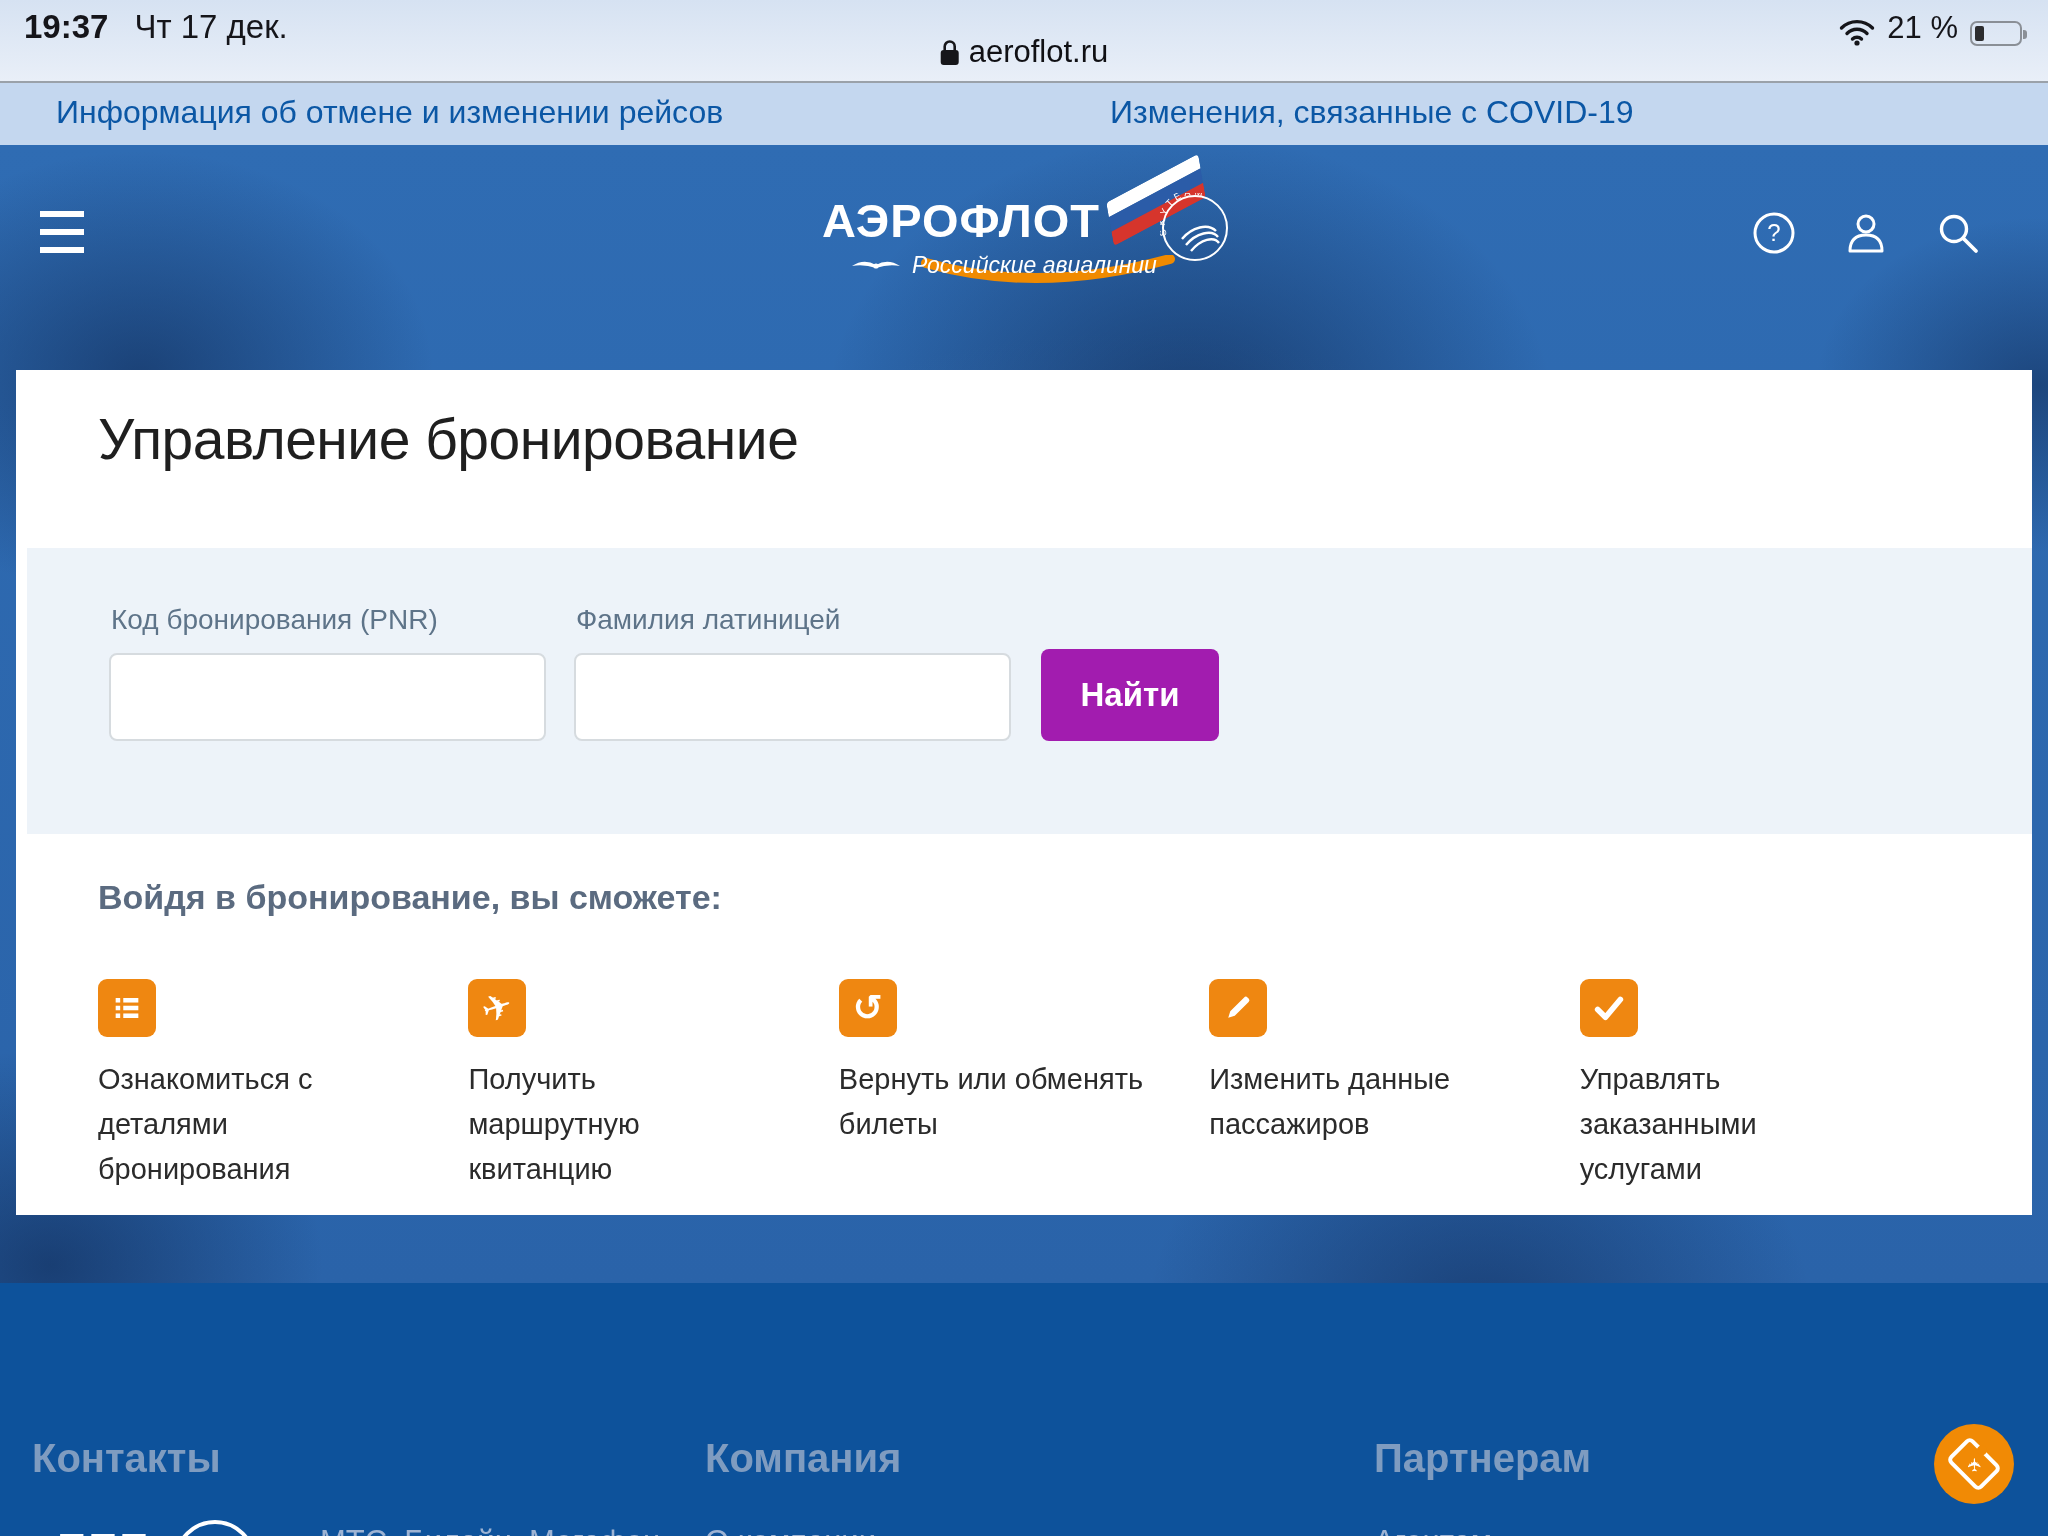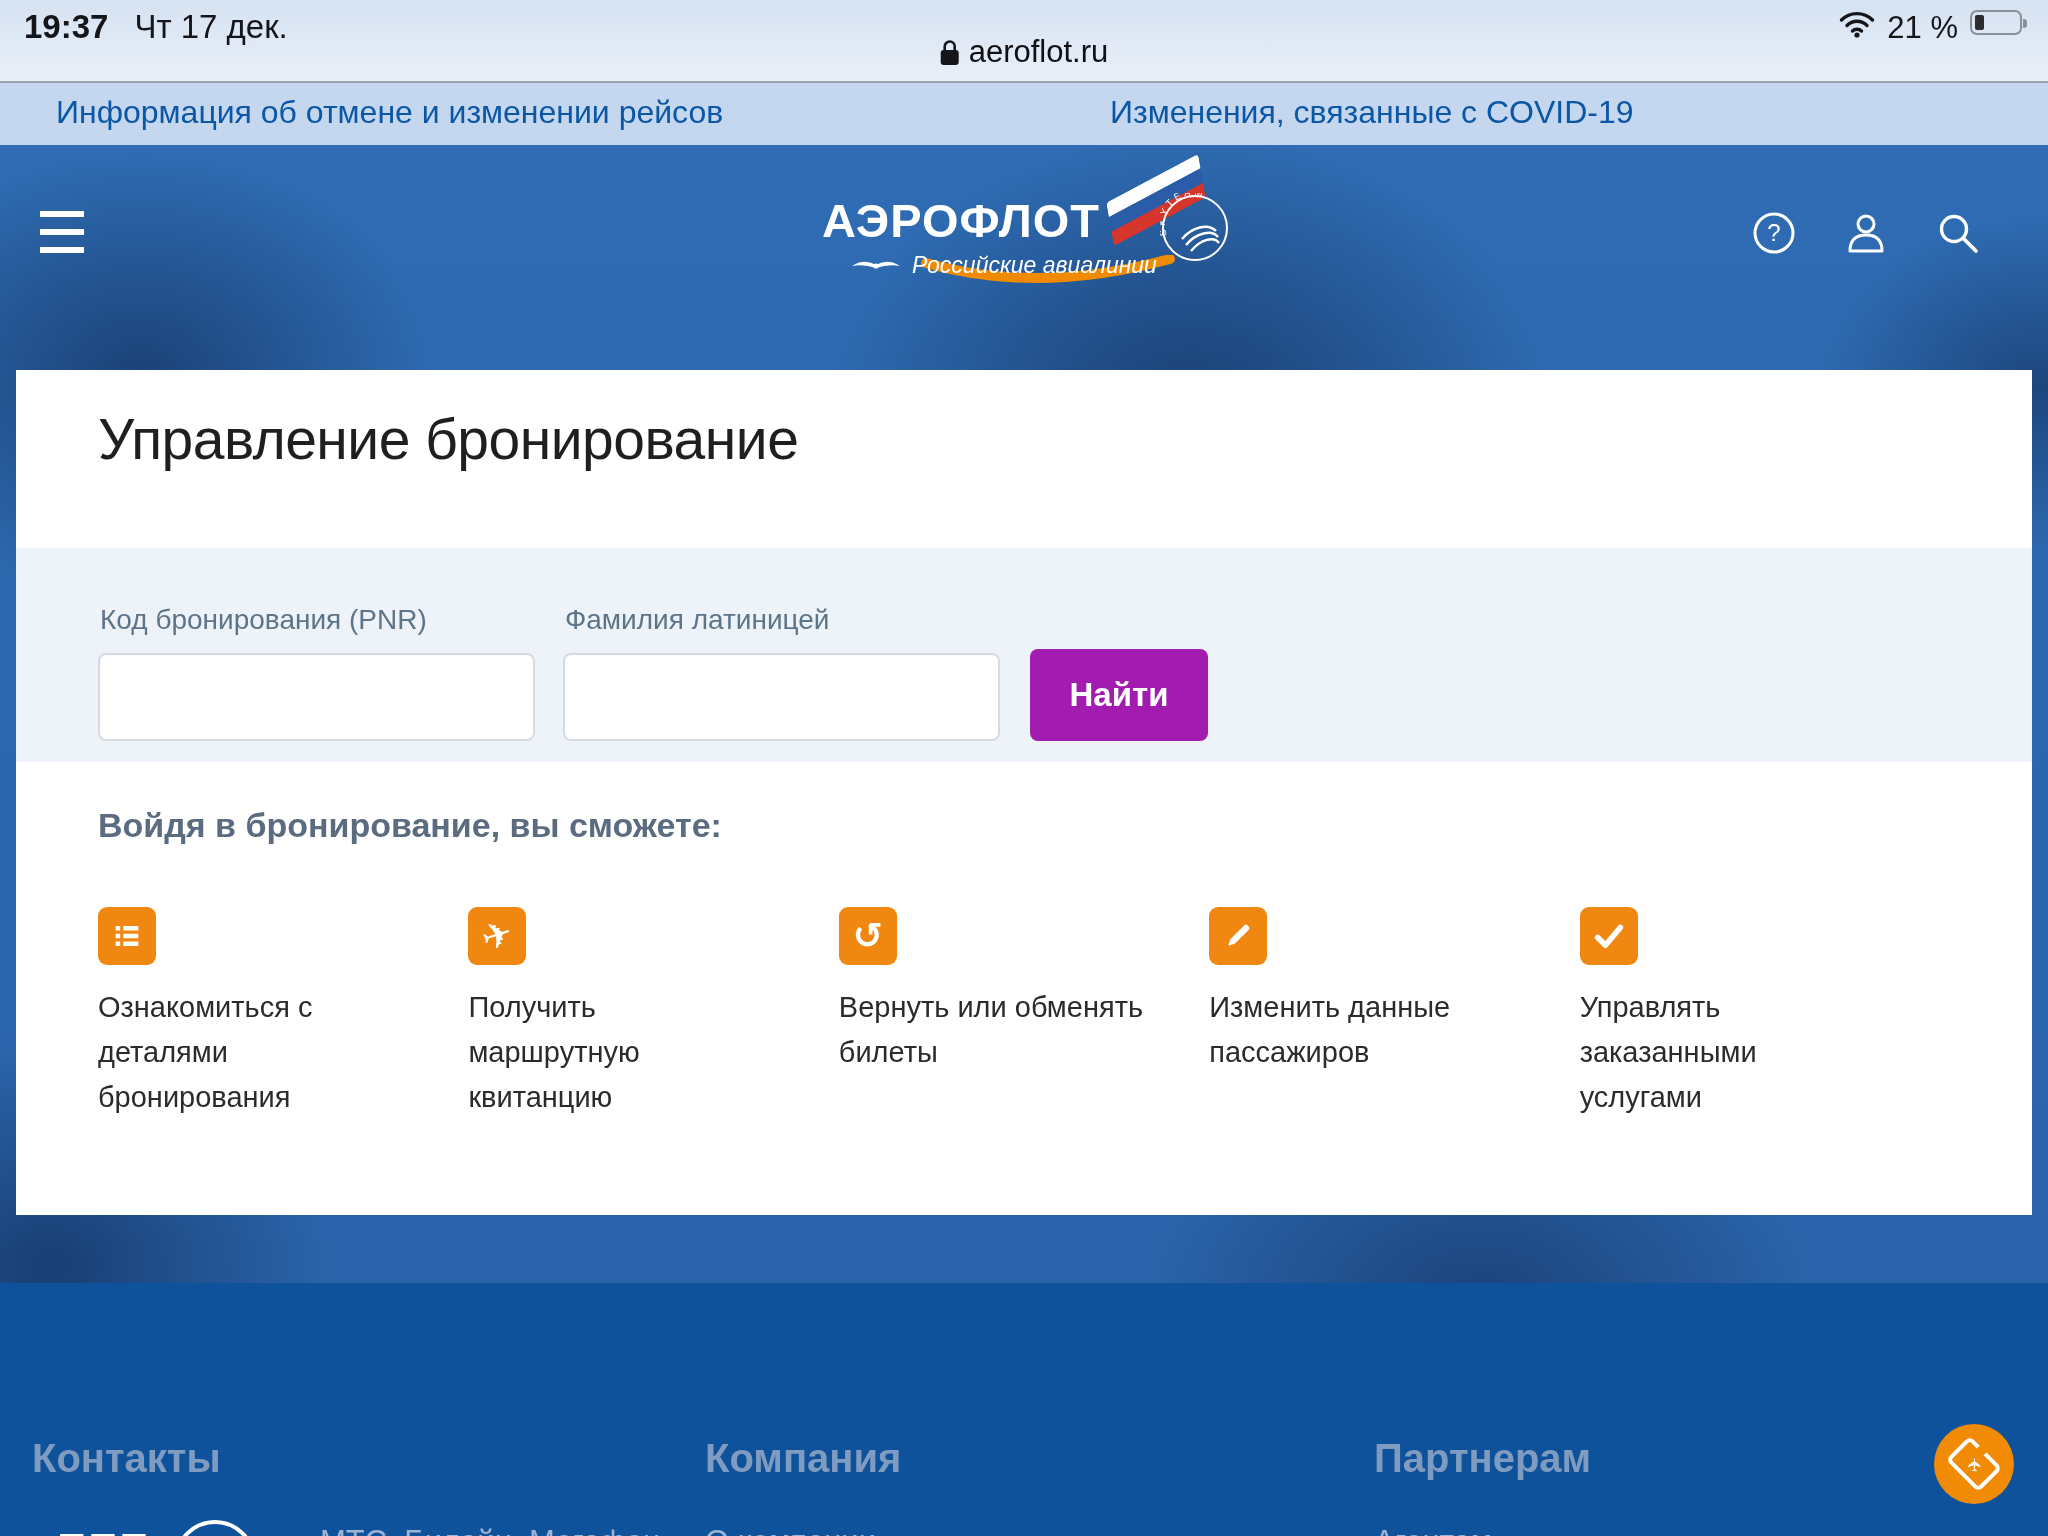--- a/index.html
+++ b/index.html
@@ -10,21 +10,21 @@
   }
   .glyph { font-family:"DejaVu Sans", sans-serif; }
 
   
   .status-bar{
     height:83px; background:linear-gradient(#d6e2f2,#e9eff8);
     border-bottom:2px solid #9aa1a9; position:relative;
   }
   .sb-time{ position:absolute; left:24px; top:8px; font-size:33px; color:#15151a; }
   .sb-time .t{ font-weight:700; margin-right:26px; }
-  .sb-right{ position:absolute; right:26px; top:10px; display:flex; align-items:flex-start; gap:12px; }
+  .sb-right{ position:absolute; right:26px; top:10px; display:flex; align-items:flex-end; gap:12px; }
   .sb-pct{ font-size:31px; color:#15151a; }
   .battery{ position:relative; width:52px; height:25px; border:2.5px solid #8a8f96; border-radius:7px; }
   .battery .fill{ position:absolute; left:3px; top:3px; bottom:3px; width:9px; background:#2c2c2e; border-radius:2px; }
   .battery .tip{ position:absolute; right:-7px; top:7px; width:4px; height:9px; background:#8a8f96; border-radius:0 3px 3px 0; }
   .url-bar{ position:absolute; left:50%; transform:translateX(-50%); top:34px;
     display:flex; align-items:center; gap:9px; font-size:31px; color:#101014; }
 
   
   .notice{ height:62px; background:#c4d7ef; position:relative; overflow:hidden; }
   .notice a{ position:absolute; top:-10px; font-size:32px; color:#0b57a5; text-decoration:none; white-space:nowrap;margin-top:21px; }
@@ -58,21 +58,21 @@
   .skyteam{ position:absolute; left:1144px; top:48px; }
 
   .hdr-icons{ position:absolute; right:52px; top:66px; display:flex; gap:48px; align-items:center; }
   .hdr-icon{ width:44px; height:44px; display:flex; align-items:center; justify-content:center; cursor:pointer; }
 
   
   .main-card{ height:845px; background:#fff; }
   .card-head{ height:178px; padding:36px 82px 0; }
   .card-head h1{ font-size:57px; font-weight:400; color:#1f1f1f; letter-spacing:-.5px; }
 
-  .form-strip{ height:214px; background:#edf3f9; padding:56px 82px 0; display:flex; }
+  .form-strip{ height:286px; background:#edf3f9; padding:56px 82px 0; display:flex;margin-left:11px; }
   .field{ margin-right:28px; }
   .field label{ display:block; font-size:28px; color:#5e7489; margin:0 0 17px 2px; }
   .field input{
     width:437px; height:88px; border:2px solid #d6dbdf; border-radius:8px;
     background:#fff; font-size:34px; padding:0 20px; color:#222; outline:none;
   }
   .btn-find{
     width:178px; height:92px; margin:45px 0 0 2px; background:#a21caf; color:#fff;
     font-family:"Liberation Sans",sans-serif; font-size:33px; font-weight:700;
     border:none; border-radius:8px; cursor:pointer;

